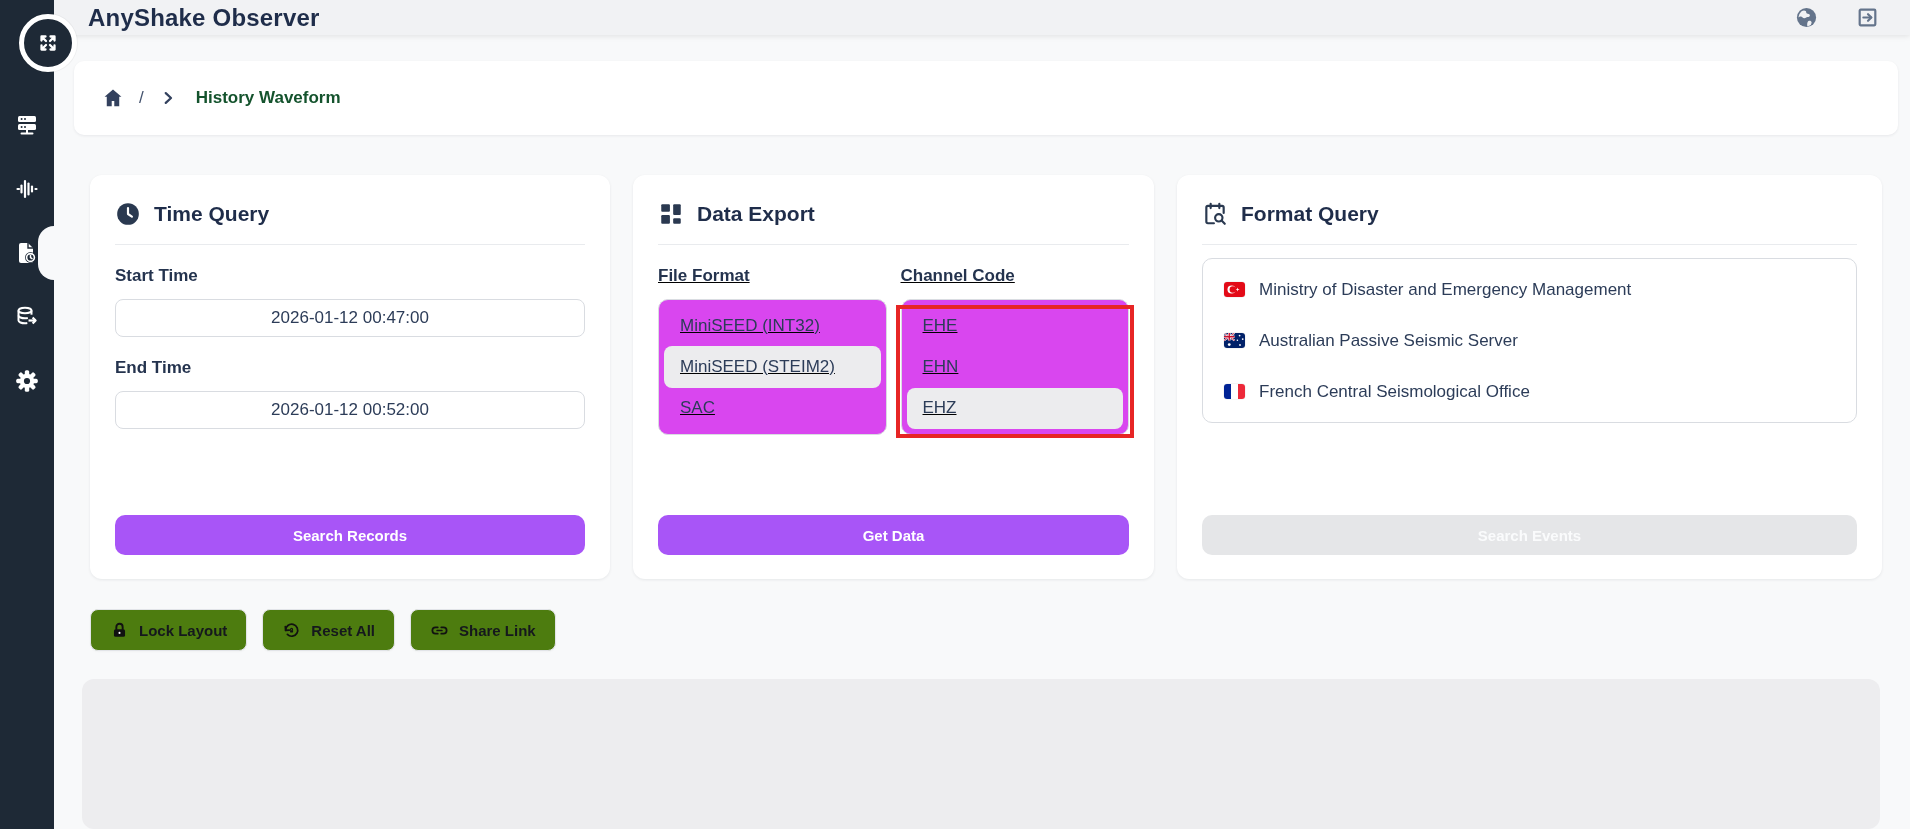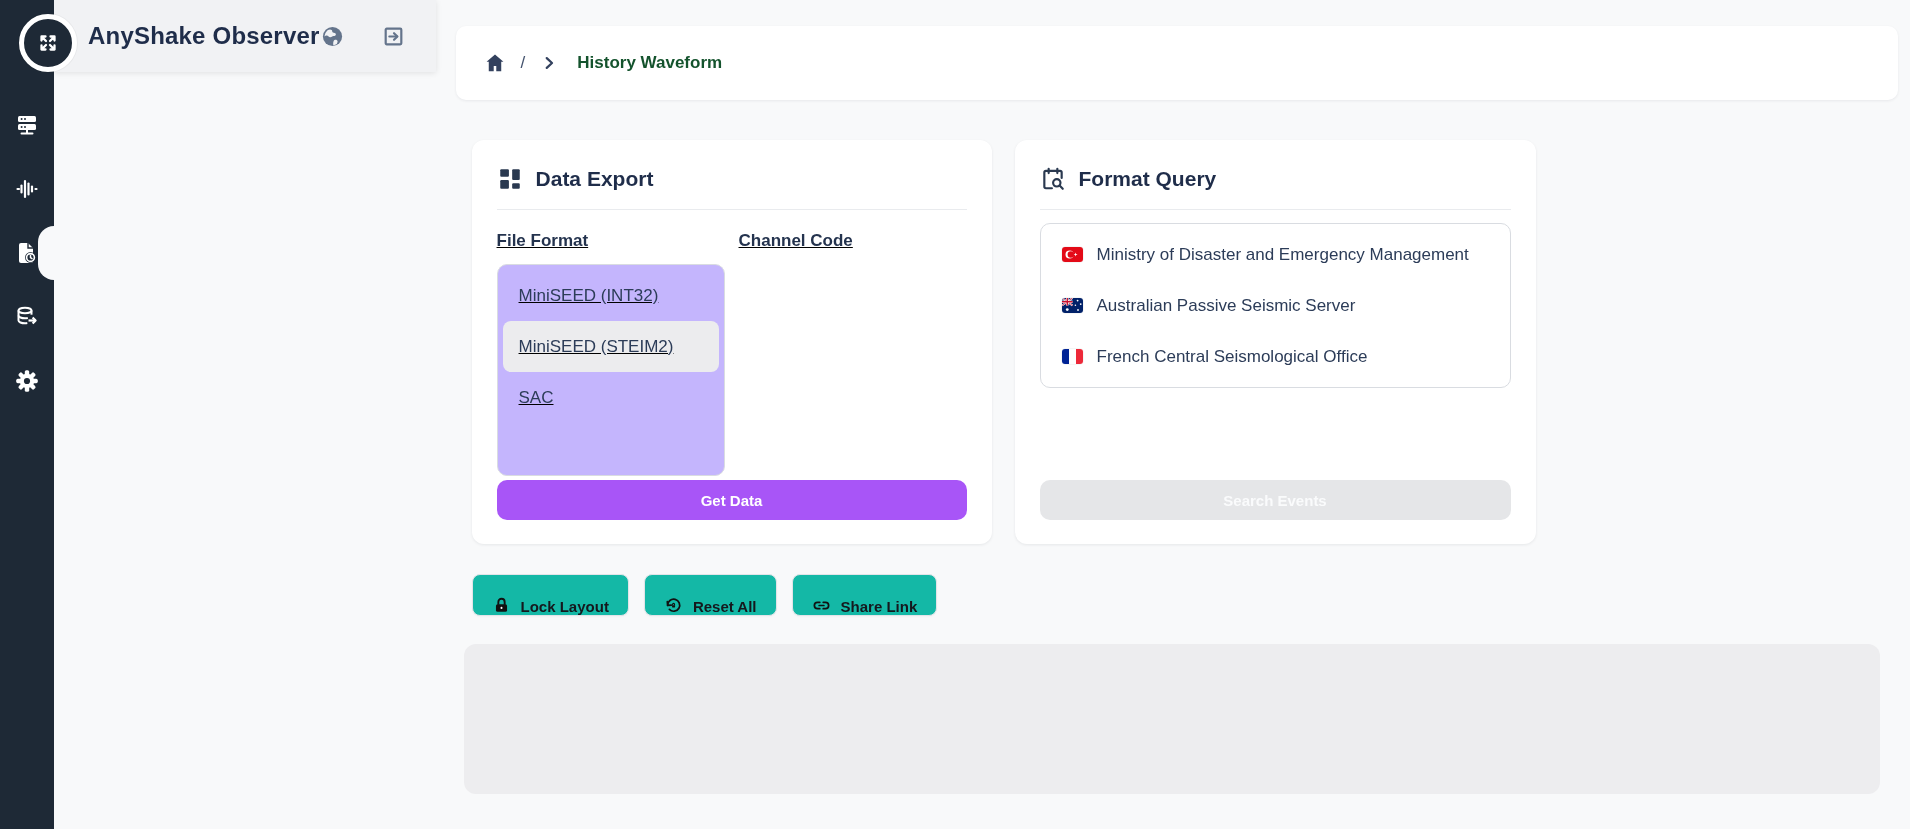--- a/index.html
+++ b/index.html
@@ -24,21 +24,21 @@
   .side-icon svg{width:24px;height:24px;display:block;}
   .notch{position:absolute;right:0;top:226px;width:16px;height:54px;background:#f8f9fa;border-radius:27px 0 0 27px;}
   
   .logo{
     position:absolute;left:19px;top:14px;width:58px;height:58px;border-radius:50%;
     background:var(--sidebar);border:5px solid #fff;display:flex;align-items:center;justify-content:center;
     z-index:10;box-shadow:0 0 0 1px rgba(0,0,0,.04);
   }
   .logo svg{width:24px;height:24px;}
   
-  .main{flex:1;display:flex;min-width:0;}
+  .main{flex:1;display:flex;flex-direction:column;min-width:0;}
   header{
     height:72px;background:#f1f2f4;display:flex;align-items:center;
     padding:0 30px 0 34px;box-shadow:0 1px 6px rgba(0,0,0,.10);position:relative;z-index:2;
   }
   .app-title{font-size:24px;font-weight:700;color:var(--navy);letter-spacing:.2px;}
   .header-icons{margin-left:auto;display:flex;align-items:center;gap:36px;}
   .header-icons .hicon{width:25px;height:25px;color:#64748b;cursor:pointer;}
   .header-icons svg{width:25px;height:25px;display:block;}
   
   .content{flex:1;background:#f8f9fa;padding:26px 12px 0 20px;}
@@ -72,22 +72,22 @@
   }
   .btn{
     margin-top:auto;height:40px;border:none;border-radius:10px;font-size:15px;font-weight:700;
     font-family:"Liberation Sans",sans-serif;cursor:pointer;width:100%;
   }
   .btn-primary{background:var(--accent);color:#fff;}
   .btn.disabled{background:#e5e6e8;color:#fafbfc;cursor:default;}
   
   .export-grid{display:grid;grid-template-columns:1fr 1fr;gap:14px;text-decoration:underline;}
   .select-list{
-    margin-top:13px;border:1px solid var(--border);border-radius:10px;height:212px;
-    padding:5px;display:flex;flex-direction:column;justify-content:flex-start;background:#c4b5fd;
+    margin-top:13px;border:1px solid var(--border);border-radius:10px;height:136px;
+    padding:5px;display:flex;flex-direction:column;justify-content:flex-start;background:#d946ef;
   }
   .select-item{
     height:51px;display:flex;align-items:center;padding-left:16px;font-size:17px;
     color:var(--item-navy);border-radius:8px;cursor:pointer;
   }
   .select-item.selected{background:#ececee;}
   .list-wrap{position:relative;}
   .red-box{
     position:absolute;top:6px;left:-5px;right:-5px;bottom:-3px;
     border:4px solid var(--red);pointer-events:none;z-index:3;
@@ -96,22 +96,22 @@
   .agency-list{
     margin-top:13px;border:1px solid var(--border);border-radius:10px;height:165px;
     padding:5px 5px;display:flex;flex-direction:column;justify-content:space-around;background:#fff;
   }
   .agency-item{display:flex;align-items:center;gap:14px;padding-left:16px;height:48px;font-size:17px;color:var(--item-navy);cursor:pointer;border-radius:8px;}
   .flag{width:21px;height:15px;border-radius:3px;overflow:hidden;flex:0 0 21px;box-shadow:0 0 0 .5px rgba(0,0,0,.08);}
   .flag svg{width:21px;height:15px;display:block;}
   
   .toolbar{margin:30px 0 0 16px;display:flex;gap:15px;}
   .tool-btn{
-    height:42px;display:inline-flex;align-items:flex-end;gap:10px;padding:0 19px;
-    background:#14b8a6;border:1px solid #e2e4e8;border-radius:8px;font-size:15px;font-weight:700;
+    height:42px;display:inline-flex;align-items:center;gap:10px;padding:0 19px;
+    background:#4d7c0f;border:1px solid #e2e4e8;border-radius:8px;font-size:15px;font-weight:700;
     color:#15181d;font-family:"Liberation Sans",sans-serif;cursor:pointer;box-shadow:0 1px 2px rgba(0,0,0,.03);
   }
   .tool-btn .bicon{width:19px;height:19px;color:#111;}
   .tool-btn svg{width:19px;height:19px;display:block;}
   
   .bottom-panel{margin:28px 18px 0 8px;height:150px;background:#ededef;border-radius:12px;}
 </style>
 </head>
 <body>
 
@@ -216,20 +216,37 @@
       <span class="crumb-chev">
         <svg viewBox="0 0 24 24" fill="none" stroke="currentColor" stroke-width="3" stroke-linecap="round" stroke-linejoin="round">
             <polyline points="9 5.5 16 12 9 18.5"></polyline>
           </svg>
       </span>
       <span class="crumb-current">History Waveform</span>
     </div>
 
     <div class="cards">
 
+      <section class="card">
+        <div class="card-title">
+          <span class="ticon">
+            <svg viewBox="0 0 24 24">
+                <circle cx="12" cy="12" r="10" fill="#2a3950"></circle>
+                <path d="M12 6.5V12l3.6 2.4" stroke="#fff" stroke-width="2" fill="none" stroke-linecap="round" stroke-linejoin="round"></path>
+              </svg>
+          </span>
+          <span>Time Query</span>
+        </div>
+        <div class="card-divider"></div>
+        <div class="field-label">Start Time</div>
+        <input class="time-input" type="text" value="2026-01-12 00:47:00" style="">
+        <div class="field-label">End Time</div>
+        <input class="time-input" type="text" value="2026-01-12 00:52:00" style="">
+        <button class="btn btn-primary">Search Records</button>
+      </section>
 
       <section class="card">
         <div class="card-title">
           <span class="ticon">
             <svg viewBox="0 0 24 24" fill="#2a3950">
                 <rect x="3" y="3" width="8" height="7" rx="1"></rect>
                 <rect x="14" y="3" width="7" height="10" rx="1"></rect>
                 <rect x="3" y="13" width="8" height="8" rx="1"></rect>
                 <rect x="14" y="16" width="7" height="5" rx="1"></rect>
               </svg>
@@ -241,20 +258,28 @@
           <div>
             <div class="field-label">File Format</div>
             <div class="select-list">
               <div class="select-item">MiniSEED (INT32)</div>
               <div class="select-item selected">MiniSEED (STEIM2)</div>
               <div class="select-item">SAC</div>
             </div>
           </div>
           <div>
             <div class="field-label">Channel Code</div>
+            <div class="list-wrap">
+              <div class="select-list">
+                <div class="select-item">EHE</div>
+                <div class="select-item">EHN</div>
+                <div class="select-item selected">EHZ</div>
+              </div>
+              <div class="red-box"></div>
+            </div>
           </div>
         </div>
         <button class="btn btn-primary">Get Data</button>
       </section>
 
       <section class="card">
         <div class="card-title">
           <span class="ticon">
             <svg viewBox="0 0 24 24" fill="none" stroke="#2a3950" stroke-width="2" stroke-linecap="round" stroke-linejoin="round">
                 <path d="M20 11V6a1.5 1.5 0 0 0-1.5-1.5h-13A1.5 1.5 0 0 0 4 6v13a1.5 1.5 0 0 0 1.5 1.5H11"></path>

